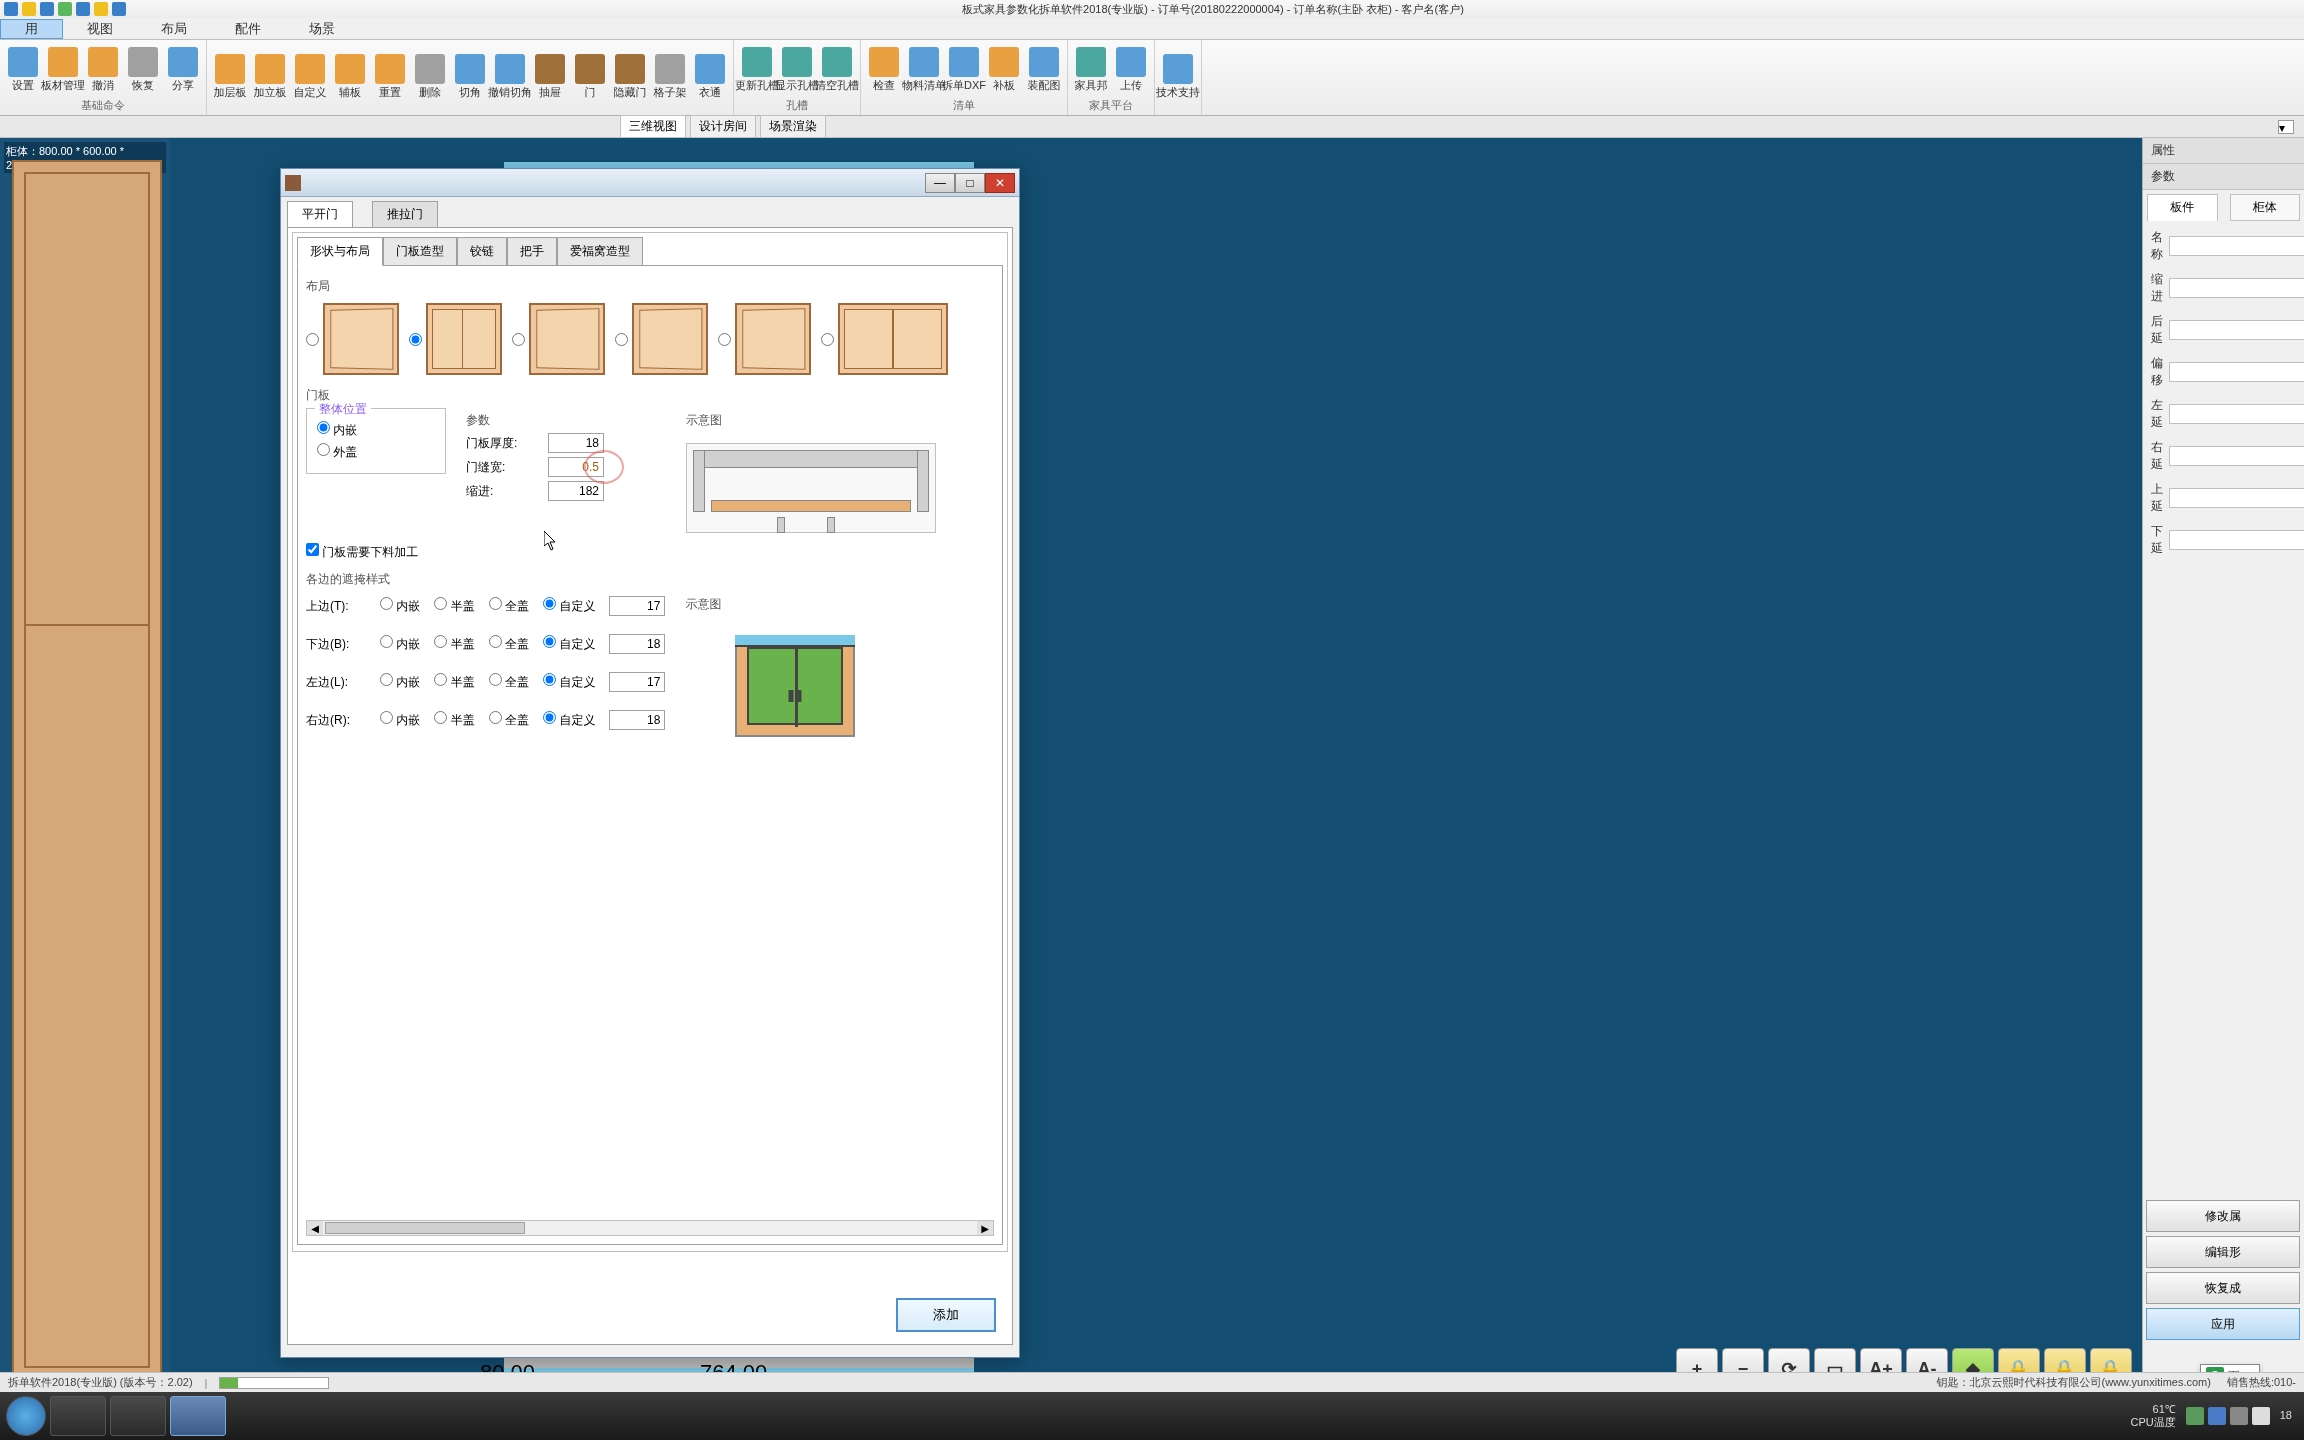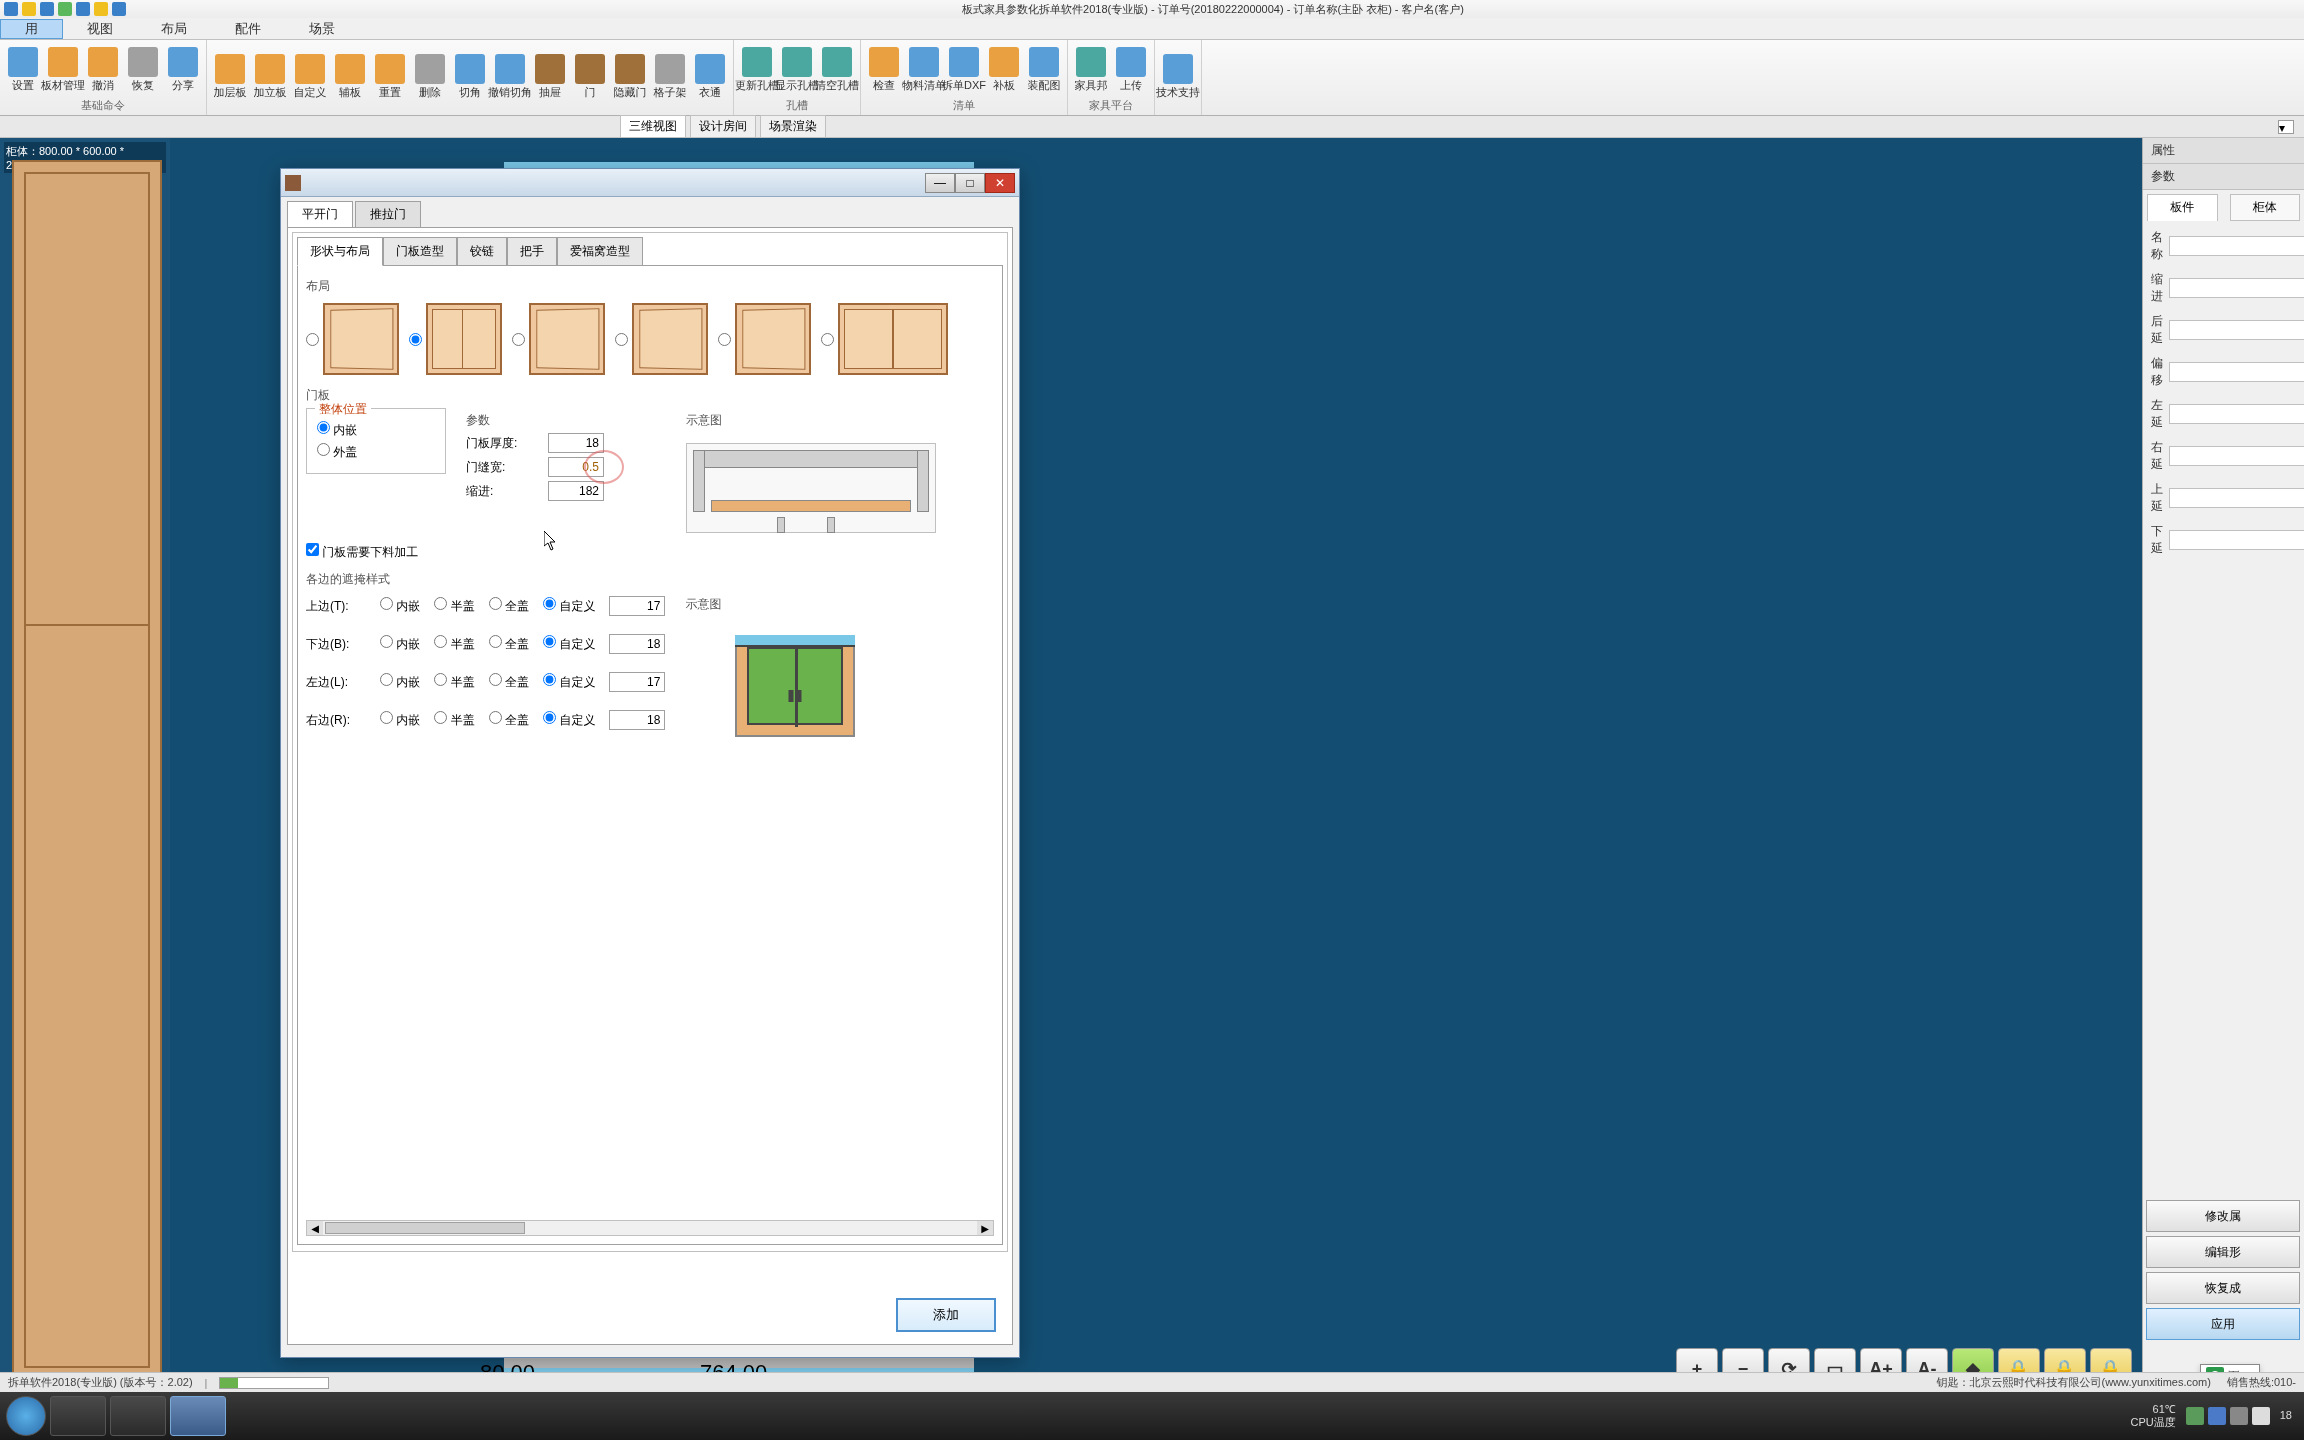--- a/index.html
+++ b/index.html
@@ -76,42 +76,42 @@
 
 .dialog { position: absolute; left: 280px; top: 168px; width: 740px; height: 1190px; background: #f0f0f0; border: 1px solid #6a8ab0; box-shadow: 0 4px 20px rgba(0,0,0,0.3); }
 .dialog .dtitle { height: 28px; background: linear-gradient(#e8f0f8,#c8d8e8); display: flex; align-items: center; padding: 0 4px; border-bottom: 1px solid #90a8c0; }
 .dialog .dicon { width: 16px; height: 16px; background: #8a5a3a; margin-right: 6px; }
 .dialog .dtitle .winbtns { margin-left: auto; display: flex; }
 .dialog .winbtn { width: 30px; height: 20px; border: 1px solid #888; display:flex; align-items:center; justify-content:center; font-size:12px; }
 .dialog .winbtn.close { background: #d04030; color: #fff; border-color:#a02818; }
 .dialog .winbtn.min, .dialog .winbtn.max { background: linear-gradient(#f0f0f0,#d0d0d0); }
 
 .dialog .dtabs { display: flex; padding: 4px 6px 0; }
-.dialog .dtab { padding: 4px 14px; border: 1px solid #a0a0a0; background: #e0e0e0; font-size: 12px; border-bottom: none; margin-right: 2px; cursor: pointer; }
+.dialog .dtab { padding: 4px 14px; border: 1px solid #a0a0a0; background: #e0e0e0; font-size: 12px; border-bottom: none; margin-right: 19px; cursor: pointer; }
 .dialog .dtab.active { background: #fff; }
 
 .dialog .dbody { background: #fff; margin: 0 6px 6px; border: 1px solid #a0a0a0; padding: 4px; height: 1118px; position: relative; }
 .dialog .dbody2 { border: 1px solid #c0c0c0; padding: 4px; height: 1020px; overflow: hidden; }
 
 .dialog .innertabs { display: flex; }
 .dialog .innertab { padding: 5px 12px; border: 1px solid #a0a0a0; background: #e8e8e8; font-size: 12px; cursor: pointer; }
 .dialog .innertab.active { background: #fff; border-bottom-color: #fff; position: relative; z-index: 2; }
 .dialog .innerbody { border: 1px solid #a0a0a0; margin-top: -1px; padding: 8px; background: #fff; height: 980px; position: relative; }
 
 .section-label { font-size: 12px; color: #555; margin: 4px 0; }
 
 .layout-opts { display: flex; gap: 10px; align-items: center; margin: 8px 0 12px; }
 .layout-opt { display: flex; align-items: center; gap: 4px; }
 .layout-opt .thumb { width: 76px; height: 72px; background: #f0c8a0; border: 2px solid #a06838; position: relative; }
 .layout-opt .thumb.single::after { content:""; position:absolute; inset:4px; border:1px solid #a06838; background:#f4d4ac; transform: perspective(200px) rotateY(-10deg); }
 .layout-opt .thumb.double::before { content:""; position:absolute; left:4px; top:4px; bottom:4px; width:44%; border:1px solid #a06838; background:#f4d4ac; }
 .layout-opt .thumb.double::after { content:""; position:absolute; right:4px; top:4px; bottom:4px; width:44%; border:1px solid #a06838; background:#f4d4ac; }
 
 .fieldset { border: 1px solid #c0c0c0; padding: 8px 10px; margin-bottom: 8px; position: relative; }
-.fieldset .legend { position: absolute; top: -8px; left: 8px; background: #fff; padding: 0 4px; font-size: 12px; color: #c2410c; }
+.fieldset .legend { position: absolute; top: -8px; left: 8px; background: #fff; padding: 0 4px; font-size: 12px; color: #8b5cf6; }
 .row { display: flex; align-items: center; gap: 10px; margin: 4px 0; font-size: 12px; }
 .row label { cursor: pointer; }
 .row input[type=text] { width: 56px; height: 20px; border: 1px solid #a0a0a0; text-align: right; padding: 0 4px; font-size: 12px; }
 .row input[type=text].hl { background: #fff; color: #a16207; }
 .hl-circle { position:absolute; width:40px; height:34px; border: 2px solid rgba(220,80,80,0.5); border-radius: 50%; }
 
 .param-block { display: flex; gap: 20px; }
 .param-col { flex: 0 0 auto; }
 .schematic { width: 250px; height: 90px; border: 1px solid #c0c0c0; background: #f8f8f8; position: relative; margin-top: 14px; }
 .schematic .bar { position:absolute; background:#d0d0d0; border:1px solid #888; }

